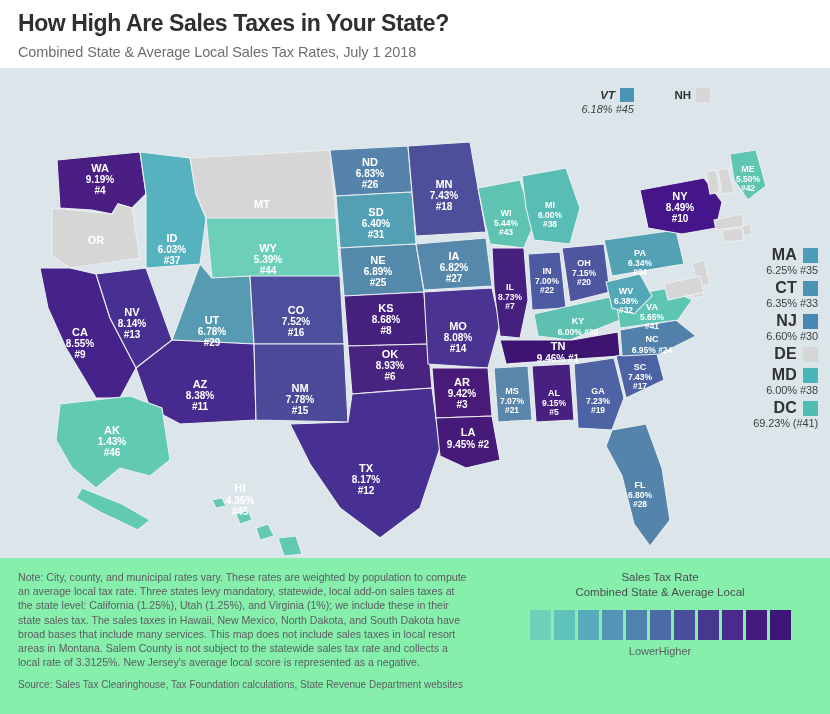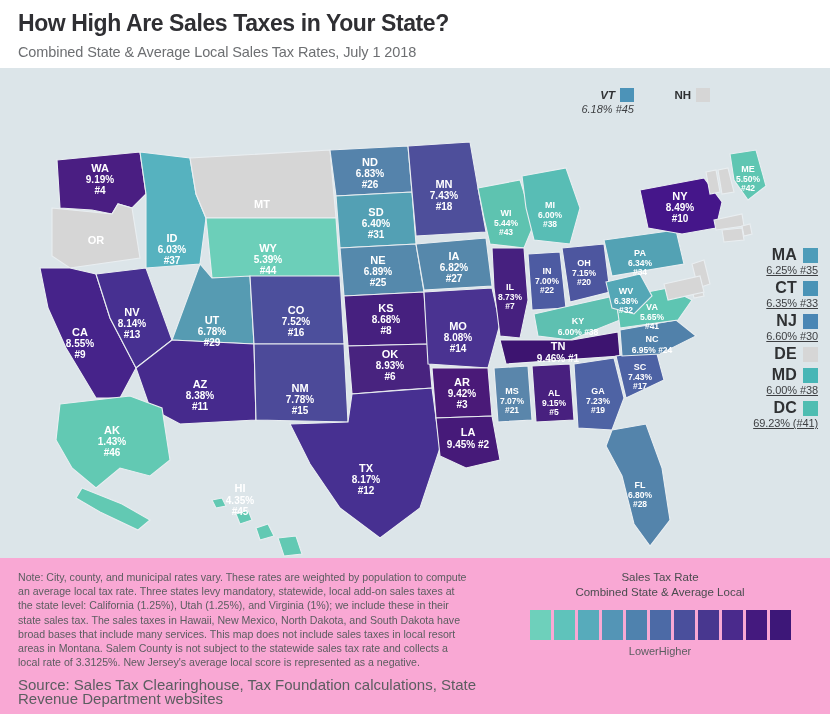--- a/index.html
+++ b/index.html
@@ -71,42 +71,42 @@
     right: 12px; top: 178px;
     width: 118px;
     text-align: right;
   }
   .ss-item { margin-bottom: 3px; }
   .ss-head {
     display: flex; align-items: center; justify-content: flex-end; gap: 6px;
   }
   .ss-abbr { font-weight: bold; font-size: 16px; color: #2f3133; letter-spacing: 0.2px; margin-left: 43px; }
   .ss-sw { width: 15px; height: 15px; display: inline-block; }
-  .ss-val { font-size: 11px; color: #3d3f42; margin-top: 0px; letter-spacing: -0.1px; text-decoration: underline; }
+  .ss-val { font-size: 11px; color: #3d3f42; margin-top: 0px; letter-spacing: -0.1px; }
 
   
   #footer {
     position: absolute;
     left: 0; top: 558px;
     width: 830px; height: 156px;
-    background: #f9a8d4;
+    background: #86efac;
   }
   #note {
     position: absolute;
     left: 18px; top: 12px;
     width: 452px;
     font-size: 10.6px;
     line-height: 14.2px;
     color: #5b5d60;
   }
   #source {
     position: absolute;
     left: 18px; top: 120px;
     width: 460px;
-    font-size: 15px;
+    font-size: 10px;
     line-height: 14.2px;
     color: #5b5d60;
   }
 
   
   #scale {
     position: absolute;
     left: 505px; top: 12px;
     width: 310px;
   }

